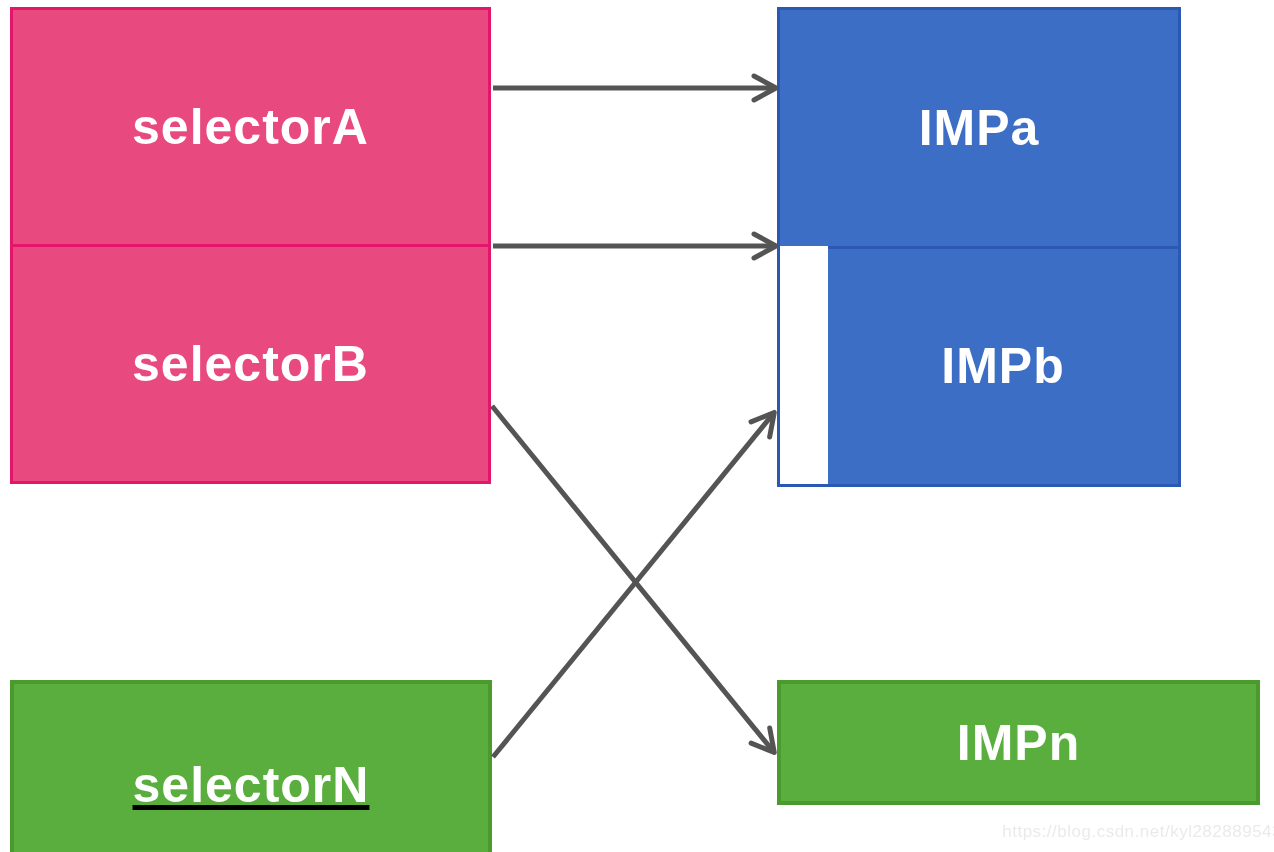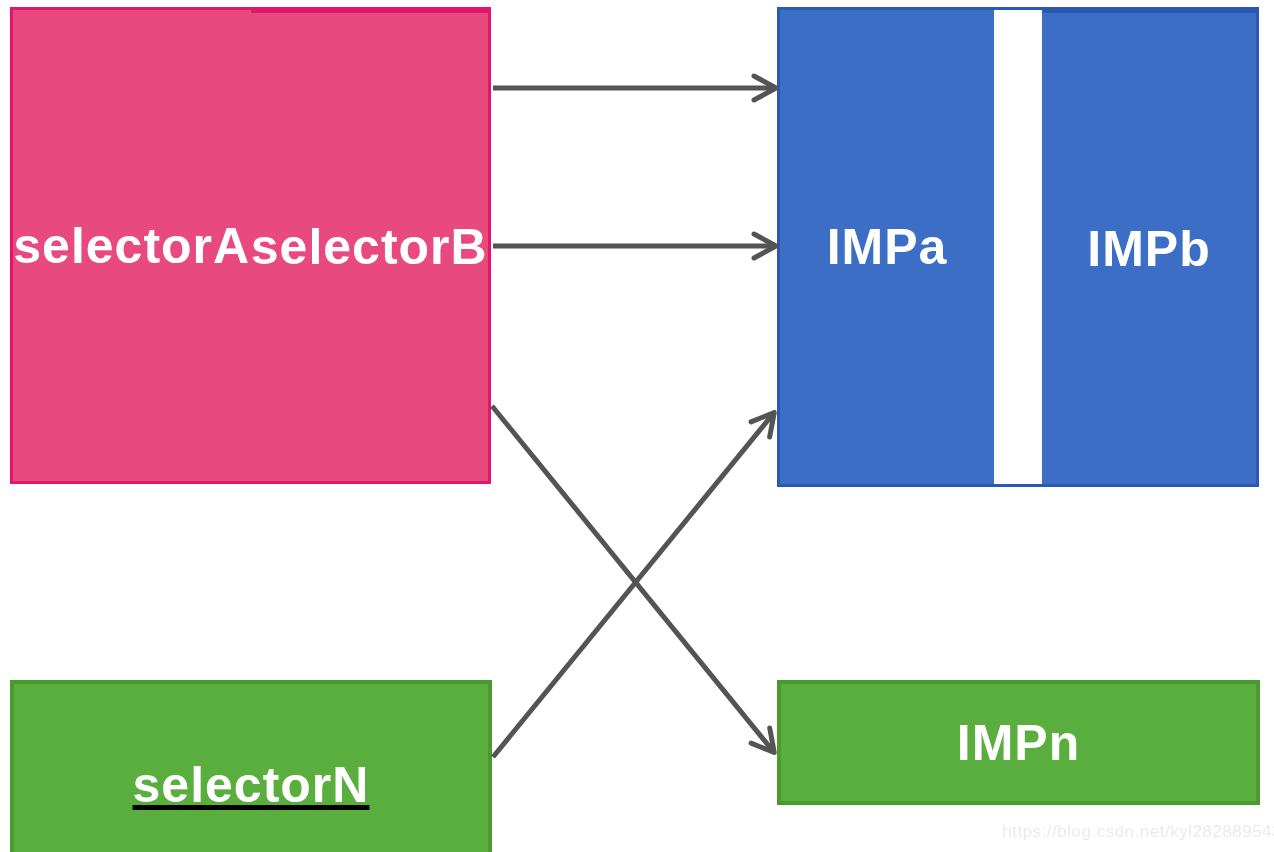--- a/index.html
+++ b/index.html
@@ -11,28 +11,29 @@
     position: relative;
     width: 1274px;
     height: 852px;
     background: #ffffff;
     overflow: hidden;
     font-family: "Liberation Sans", sans-serif;
   }
   .stack {
     position: absolute;
     display: flex;
+    flex-direction: column;
     box-sizing: border-box;
   }
   .stack.pink {
     left: 10px; top: 7px; width: 481px; height: 477px;
     border: 3px solid var(--selector-border, #e2176b);
   }
   .stack.blue {
-    left: 777px; top: 7px; width: 482px; height: 480px;
+    left: 777px; top: 7px; width: 404px; height: 480px;
     border: 3px solid var(--imp-border, #2b58b2);
   }
   .cell {
     flex: 1;
     display: flex;
     align-items: center;
     justify-content: center;
   }
   .stack.pink .cell { background: var(--selector-fill, #e8497e); }
   .stack.pink .cell + .cell { border-top: 3px solid var(--selector-border, #e2176b); }

